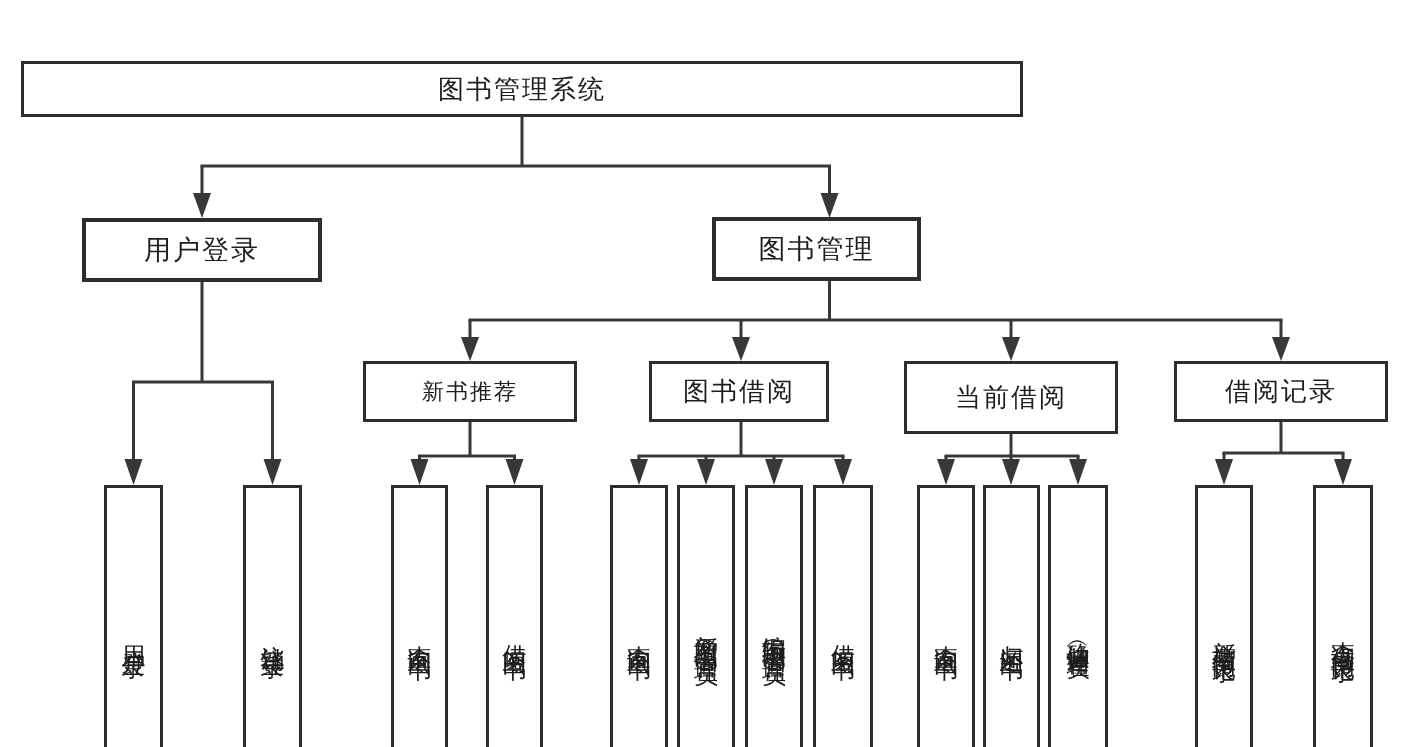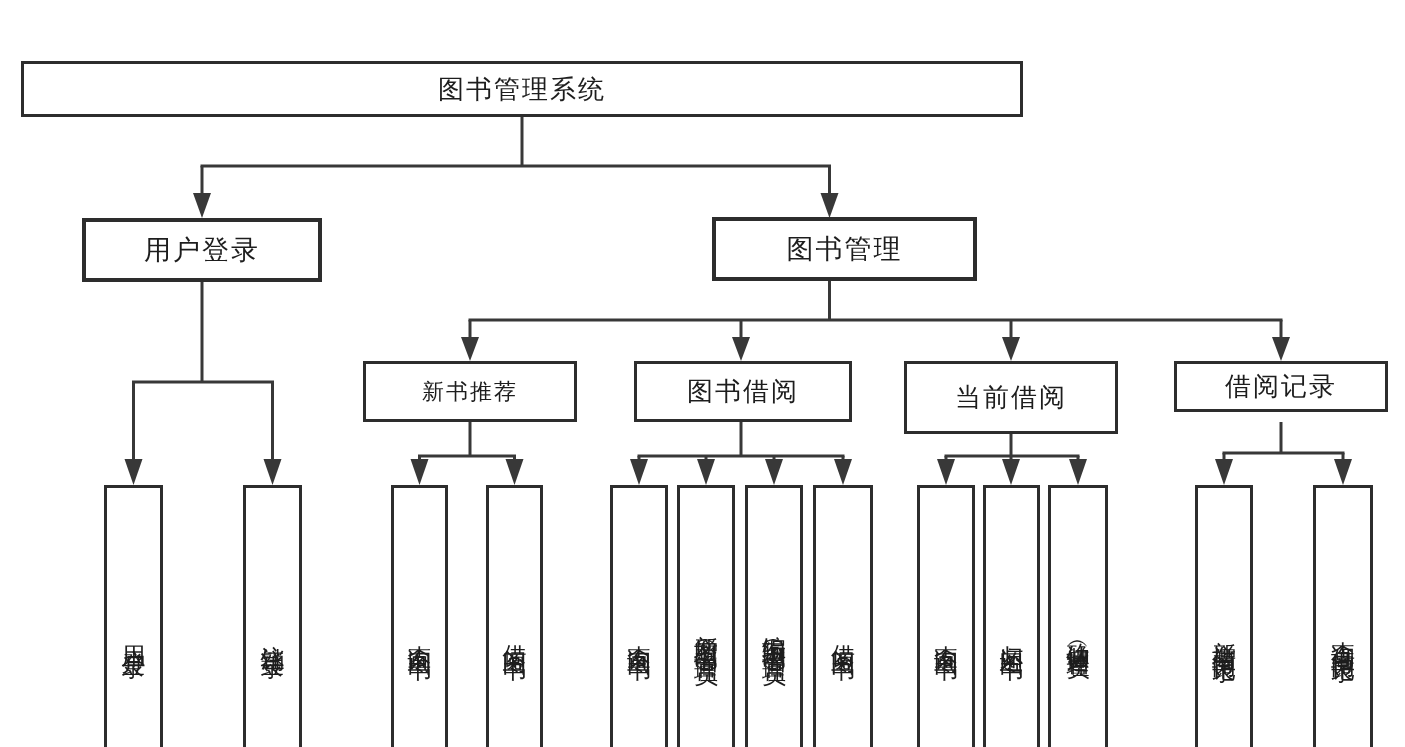--- a/index.html
+++ b/index.html
@@ -98,34 +98,34 @@
     </g>
   </svg>
 
   <div class="hbox" style="left:21px;top:13px;width:1002px;height:56px;font-size:26px">
     <span>图书管理系统</span>
   </div>
 
   <div class="hbox l2" style="left:82px;top:170px;width:240px;height:64px;font-size:27px">
     <span>用户登录</span>
   </div>
-  <div class="hbox l2" style="left:712px;top:169px;width:265px;height:64px;font-size:27px">
+  <div class="hbox l2" style="left:712px;top:169px;width:209px;height:64px;font-size:27px">
     <span>图书管理</span>
   </div>
 
   <div class="hbox" style="left:363px;top:313px;width:214px;height:61px;font-size:22px">
     <span>新书推荐</span>
   </div>
-  <div class="hbox" style="left:634px;top:313px;width:218px;height:61px;font-size:26px">
+  <div class="hbox" style="left:649px;top:313px;width:180px;height:61px;font-size:26px">
     <span>图书借阅</span>
   </div>
   <div class="hbox" style="left:904px;top:313px;width:214px;height:73px;font-size:26px">
     <span>当前借阅</span>
   </div>
-  <div class="hbox" style="left:1174px;top:313px;width:214px;height:51px;font-size:26px">
+  <div class="hbox" style="left:1174px;top:313px;width:214px;height:61px;font-size:26px">
     <span>借阅记录</span>
   </div>
 
   <div class="vbox" style="left:104px;top:437px;width:59px;height:298px">
     <span class="vtext">用户登录</span>
   </div>
   <div class="vbox" style="left:243px;top:437px;width:59px;height:298px">
     <span class="vtext">注销登录</span>
   </div>
 

